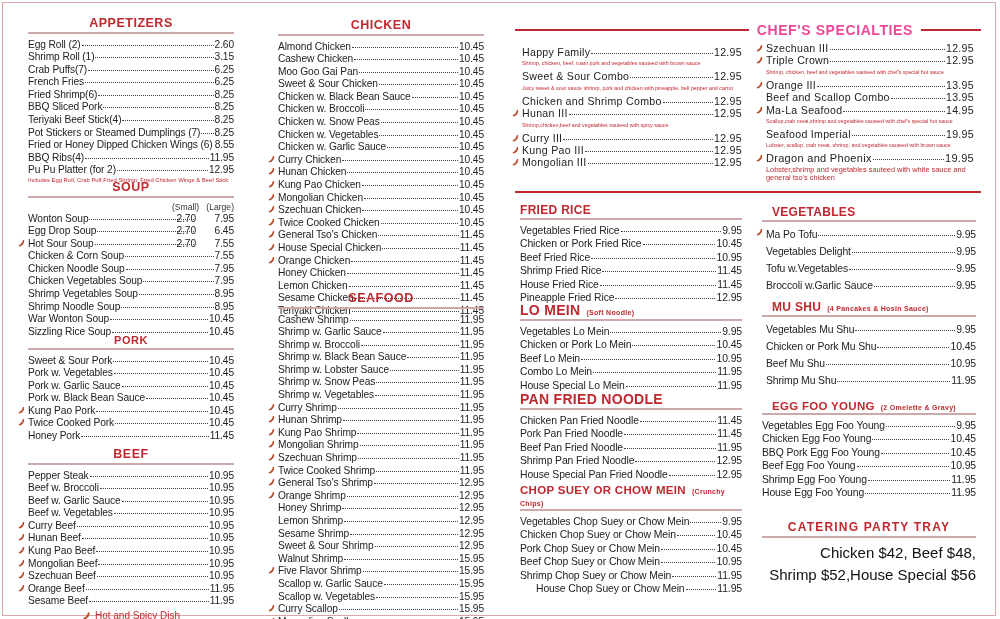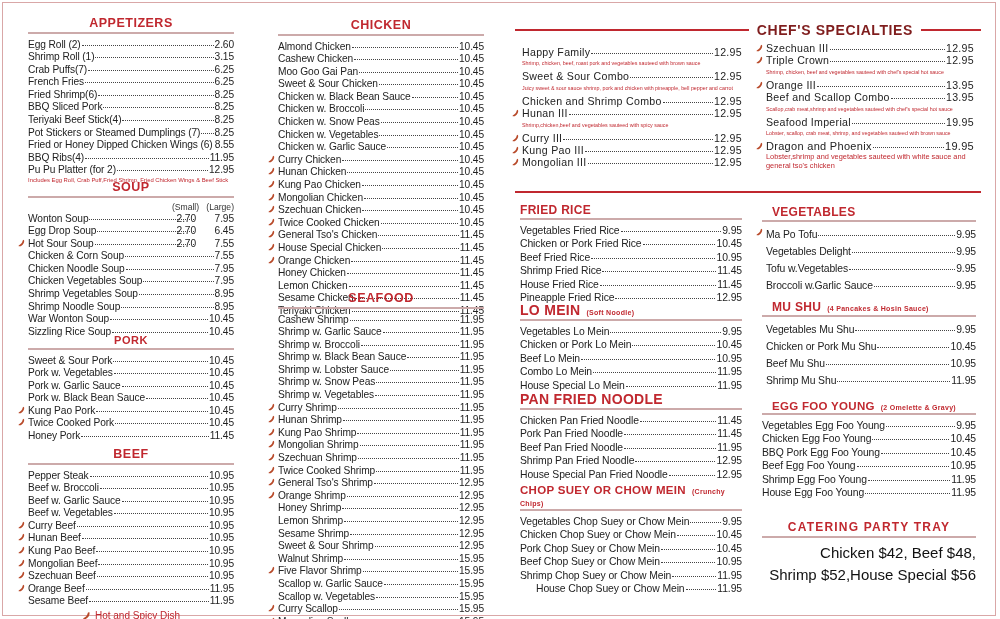--- a/index.html
+++ b/index.html
@@ -14,21 +14,21 @@
   .row .dots { flex: 1 1 auto; overflow: hidden; height: 10px; margin: 0 1px; border-bottom: 1.3px dotted #444; transform: translateY(-2px); }
   .row .price { flex: 0 0 auto; text-align: right; }
   .row .chili { position: absolute; left: -11px; top: 2px; width: 9px; height: 8px; }
   .note { color: #c0282f; font-size: 6.2px; line-height: 8px; white-space: nowrap; transform-origin: left; }
   .note.wrap { white-space: normal; font-size: 7.4px; line-height: 8.6px; }
   .soup-head { font-size: 8.6px; text-align: right; color: #333; line-height: 10px; }
   .soup-row .small { width: 28px; text-align: right; flex: 0 0 auto; }
   .soup-row .large { width: 38px; text-align: right; flex: 0 0 auto; }
   .chef-title-wrap { position: absolute; left: 515px; top: 22px; width: 466px; height: 16px; display: flex; align-items: center; }
   .chef-line { flex: 1; height: 2px; background: #c0282f; }
-  .chef-title { color: #7f1d1d; font-weight: bold; font-size: 14px; letter-spacing: 0.6px; padding: 0 8px; }
+  .chef-title { color: #ec4899; font-weight: bold; font-size: 14px; letter-spacing: 0.6px; padding: 0 8px; }
   .left-title { color: #c0282f; font-weight: bold; font-size: 12px; letter-spacing: 0.3px; }
   .left-title .sub { font-size: 7px; margin-left: 6px; }
   .cat-body { text-align: right; font-size: 15px; line-height: 22px; color: #111; }
   .spicy-legend { color: #c0282f; font-size: 10px; text-align: center; display: flex; align-items: center; justify-content: center; gap: 4px; }
 </style>
 </head>
 <body>
 
 <div class="frame"></div>
 
@@ -689,20 +689,28 @@
         </svg>
         <span class="name">Orange III</span>
         <span class="dots"></span>
         <span class="price">13.95</span>
       </div>
       <div class="row" style="font-size: 10.6px; line-height: 12.4px; letter-spacing: 0.3px;">
         <span class="name">Beef and Scallop Combo</span>
         <span class="dots"></span>
         <span class="price">13.95</span>
       </div>
+      <div class="row" style="font-size: 10.6px; line-height: 12.4px; letter-spacing: 0.3px;">
+        <svg class="chili" viewBox="0 0 10 10">
+          <path d="M8 1 C9 3 8 7 4 9 C2 9.5 1 9 1.5 8 C4 7 6 5 6.5 2 Z" fill="#b84a2a"></path>
+        </svg>
+        <span class="name">Ma-La Seafood</span>
+        <span class="dots"></span>
+        <span class="price">14.95</span>
+      </div>
       <div class="note" style="margin: 1px 0px 3px; transform: scaleX(0.86);">Scallop,crab meat,shrimp and vegetables sauteed with chef's special hot sauce</div>
       <div class="row" style="font-size: 10.6px; line-height: 12.4px; letter-spacing: 0.3px;">
         <span class="name">Seafood Imperial</span>
         <span class="dots"></span>
         <span class="price">19.95</span>
       </div>
       <div class="note" style="margin: 1px 0px 3px; transform: scaleX(0.86);">Lobster, scallop, crab meat, shrimp, and vegetables sauteed with brown sauce</div>
       <div class="row" style="font-size: 11px; line-height: 12.4px; letter-spacing: 0.3px;">
         <svg class="chili" viewBox="0 0 10 10">
           <path d="M8 1 C9 3 8 7 4 9 C2 9.5 1 9 1.5 8 C4 7 6 5 6.5 2 Z" fill="#b84a2a"></path>

